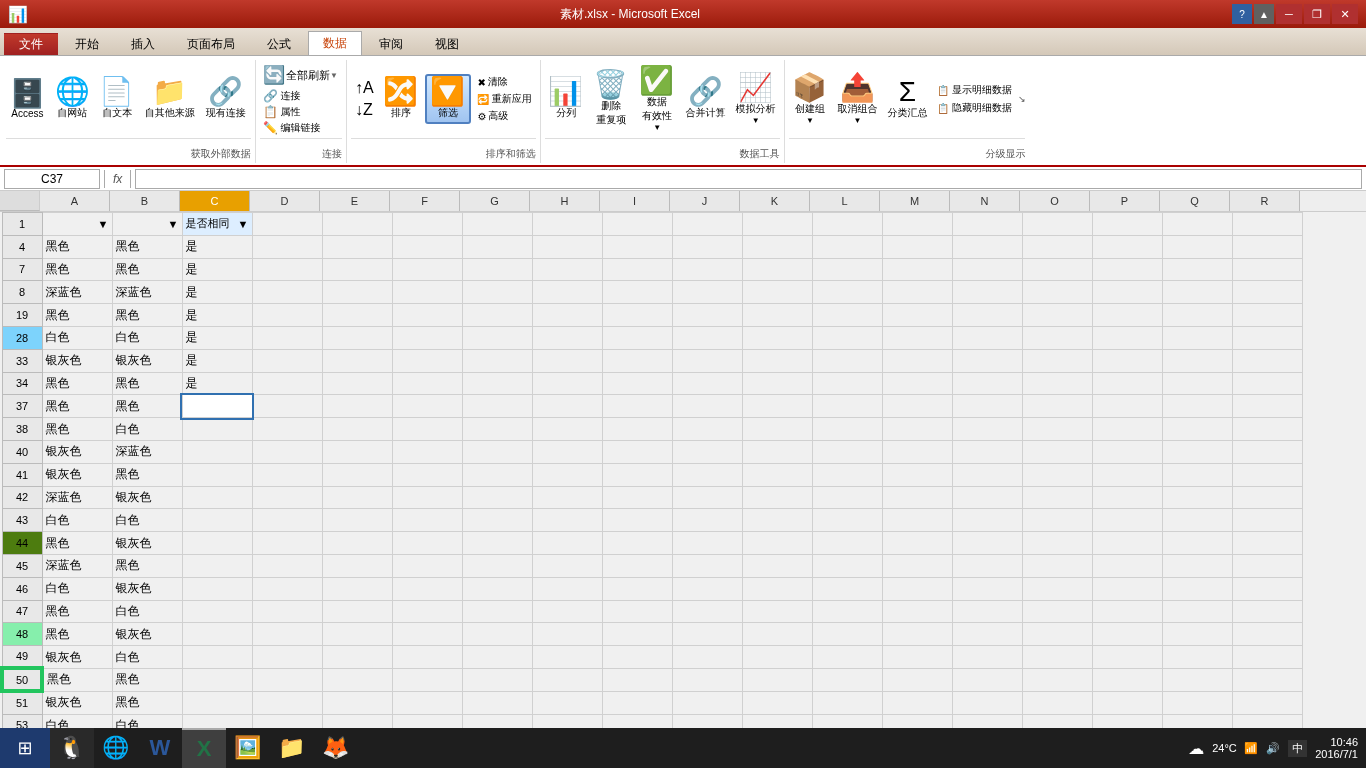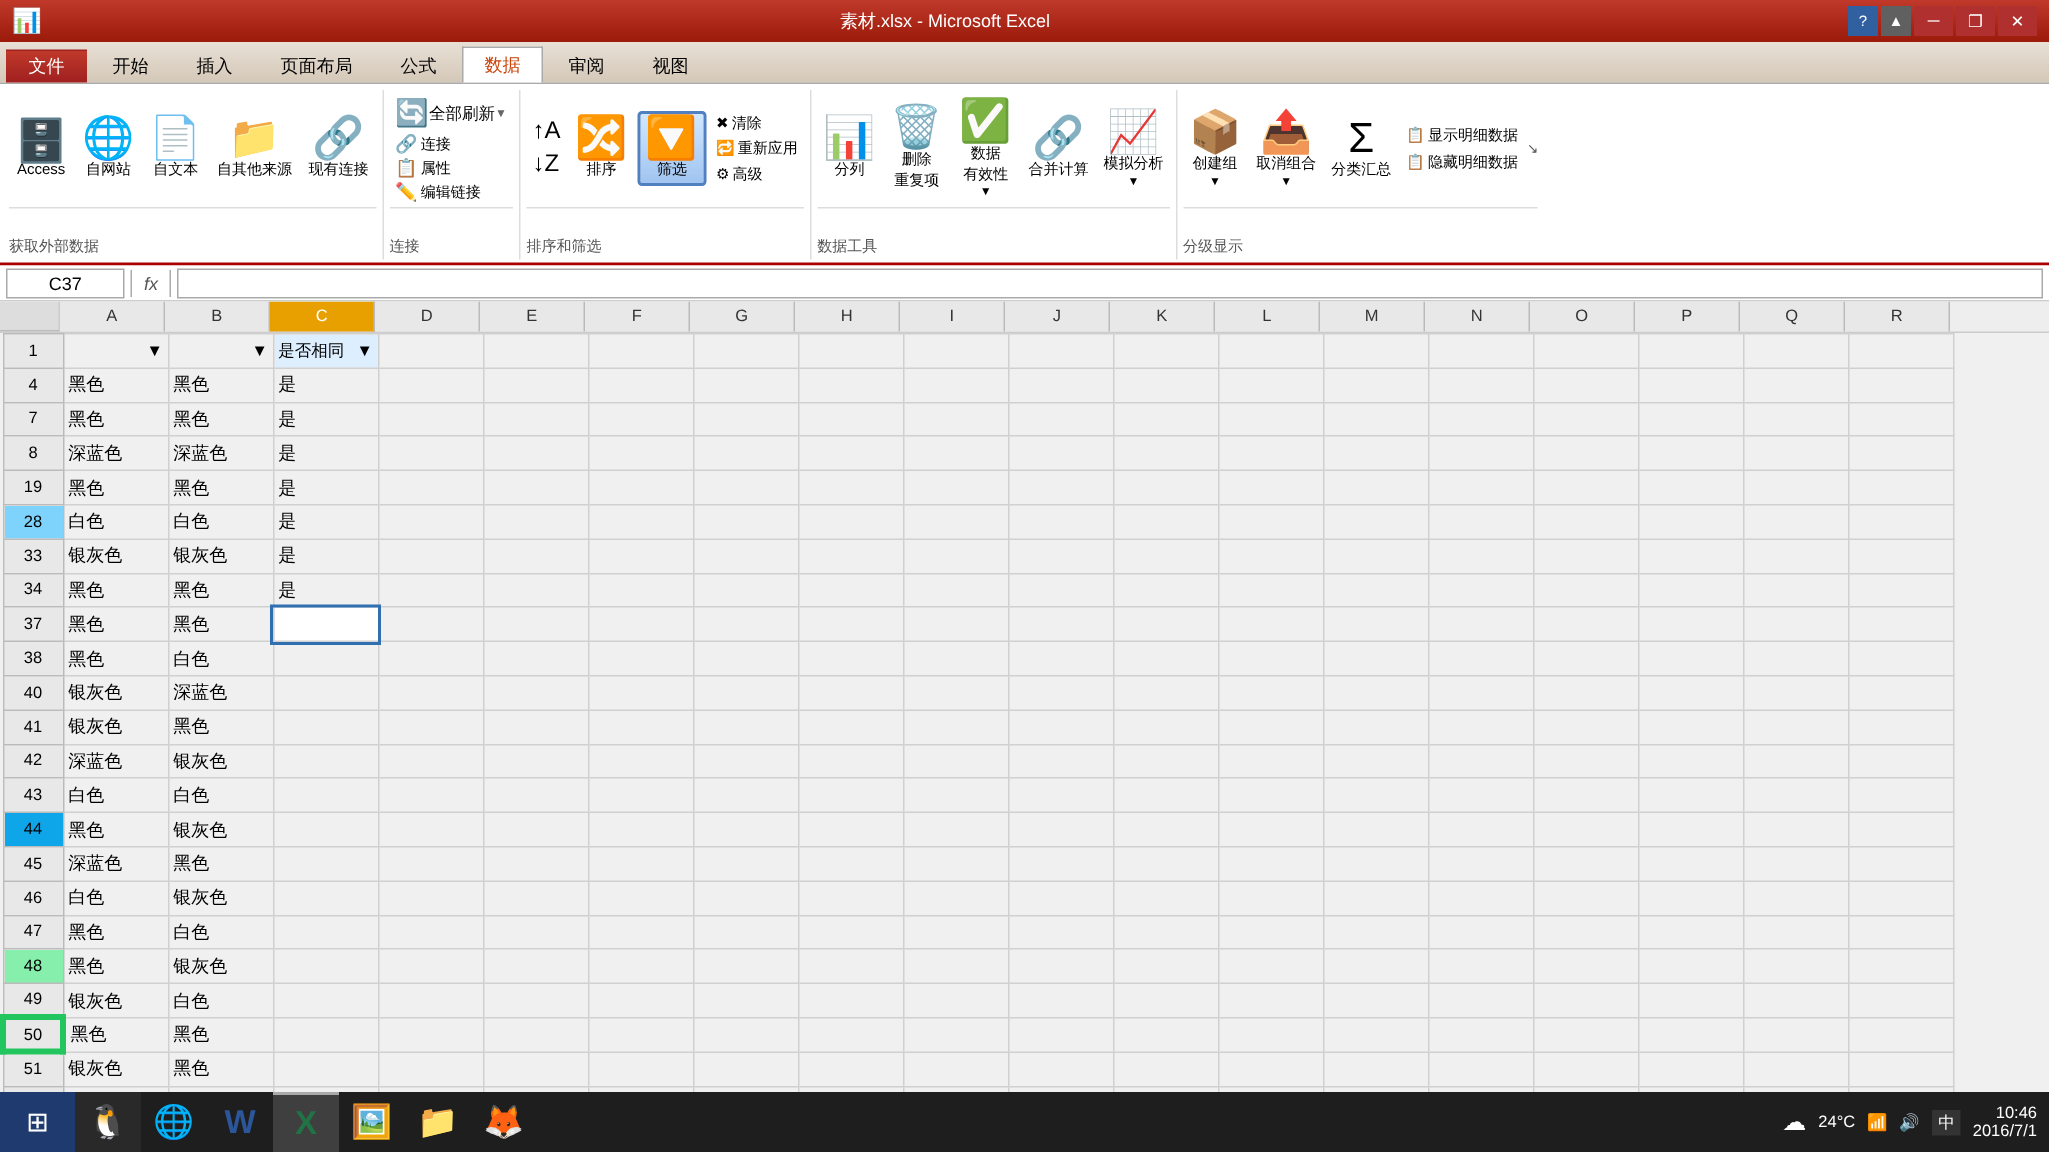--- a/index.html
+++ b/index.html
@@ -69,21 +69,21 @@
     #formula-bar {
       display: flex;
       align-items: center;
       height: 24px;
       background: white;
       border-bottom: 1px solid #ccc;
       padding: 0 4px;
       gap: 4px;
     }
     #cell-ref {
-      width: 79px;
+      width: 96px;
       height: 20px;
       border: 1px solid #aaa;
       font-size: 12px;
       padding: 0 4px;
       text-align: center;
     }
     #formula-divider { width: 1px; height: 18px; background: #aaa; }
     #fx-label { font-size: 12px; color: #555; padding: 0 4px; font-style: italic; }
     #formula-input {
       flex: 1;
@@ -189,26 +189,26 @@
       align-items: stretch;
       border-right: 1px solid #ddd;
       padding: 2px 4px;
     }
     .ribbon-section-inner {
       display: flex;
       flex-direction: column;
       align-items: stretch;
     }
     .ribbon-section-label {
-      text-align: left;
+      text-align: right;
       font-size: 10px;
       color: #555;
       border-top: 1px solid #ddd;
       margin-top: 2px;
-      padding-top: 18px;
+      padding-top: 8px;
     }
     .ribbon-section-buttons {
       display: flex;
       flex: 1;
       align-items: center;
       gap: 2px;
     }
 
     .big-icon { font-size: 28px; line-height: 1; }
     .small-btn {
@@ -768,21 +768,21 @@
             <td></td>
             <td></td>
             <td></td>
             <td></td>
             <td></td>
             <td></td>
             <td></td>
       </tr>
 
       <tr>
-        <td style="width:40px;background:#0ea5e9;border:1px solid #bbb;text-align:center;font-size:11px;">44</td>
+        <td style="width:40px;background:#4d7c0f;border:1px solid #bbb;text-align:center;font-size:11px;">44</td>
         <td>黑色</td>
         <td>银灰色</td>
         <td></td>
             <td></td>
             <td></td>
             <td></td>
             <td></td>
             <td></td>
             <td></td>
             <td></td>

